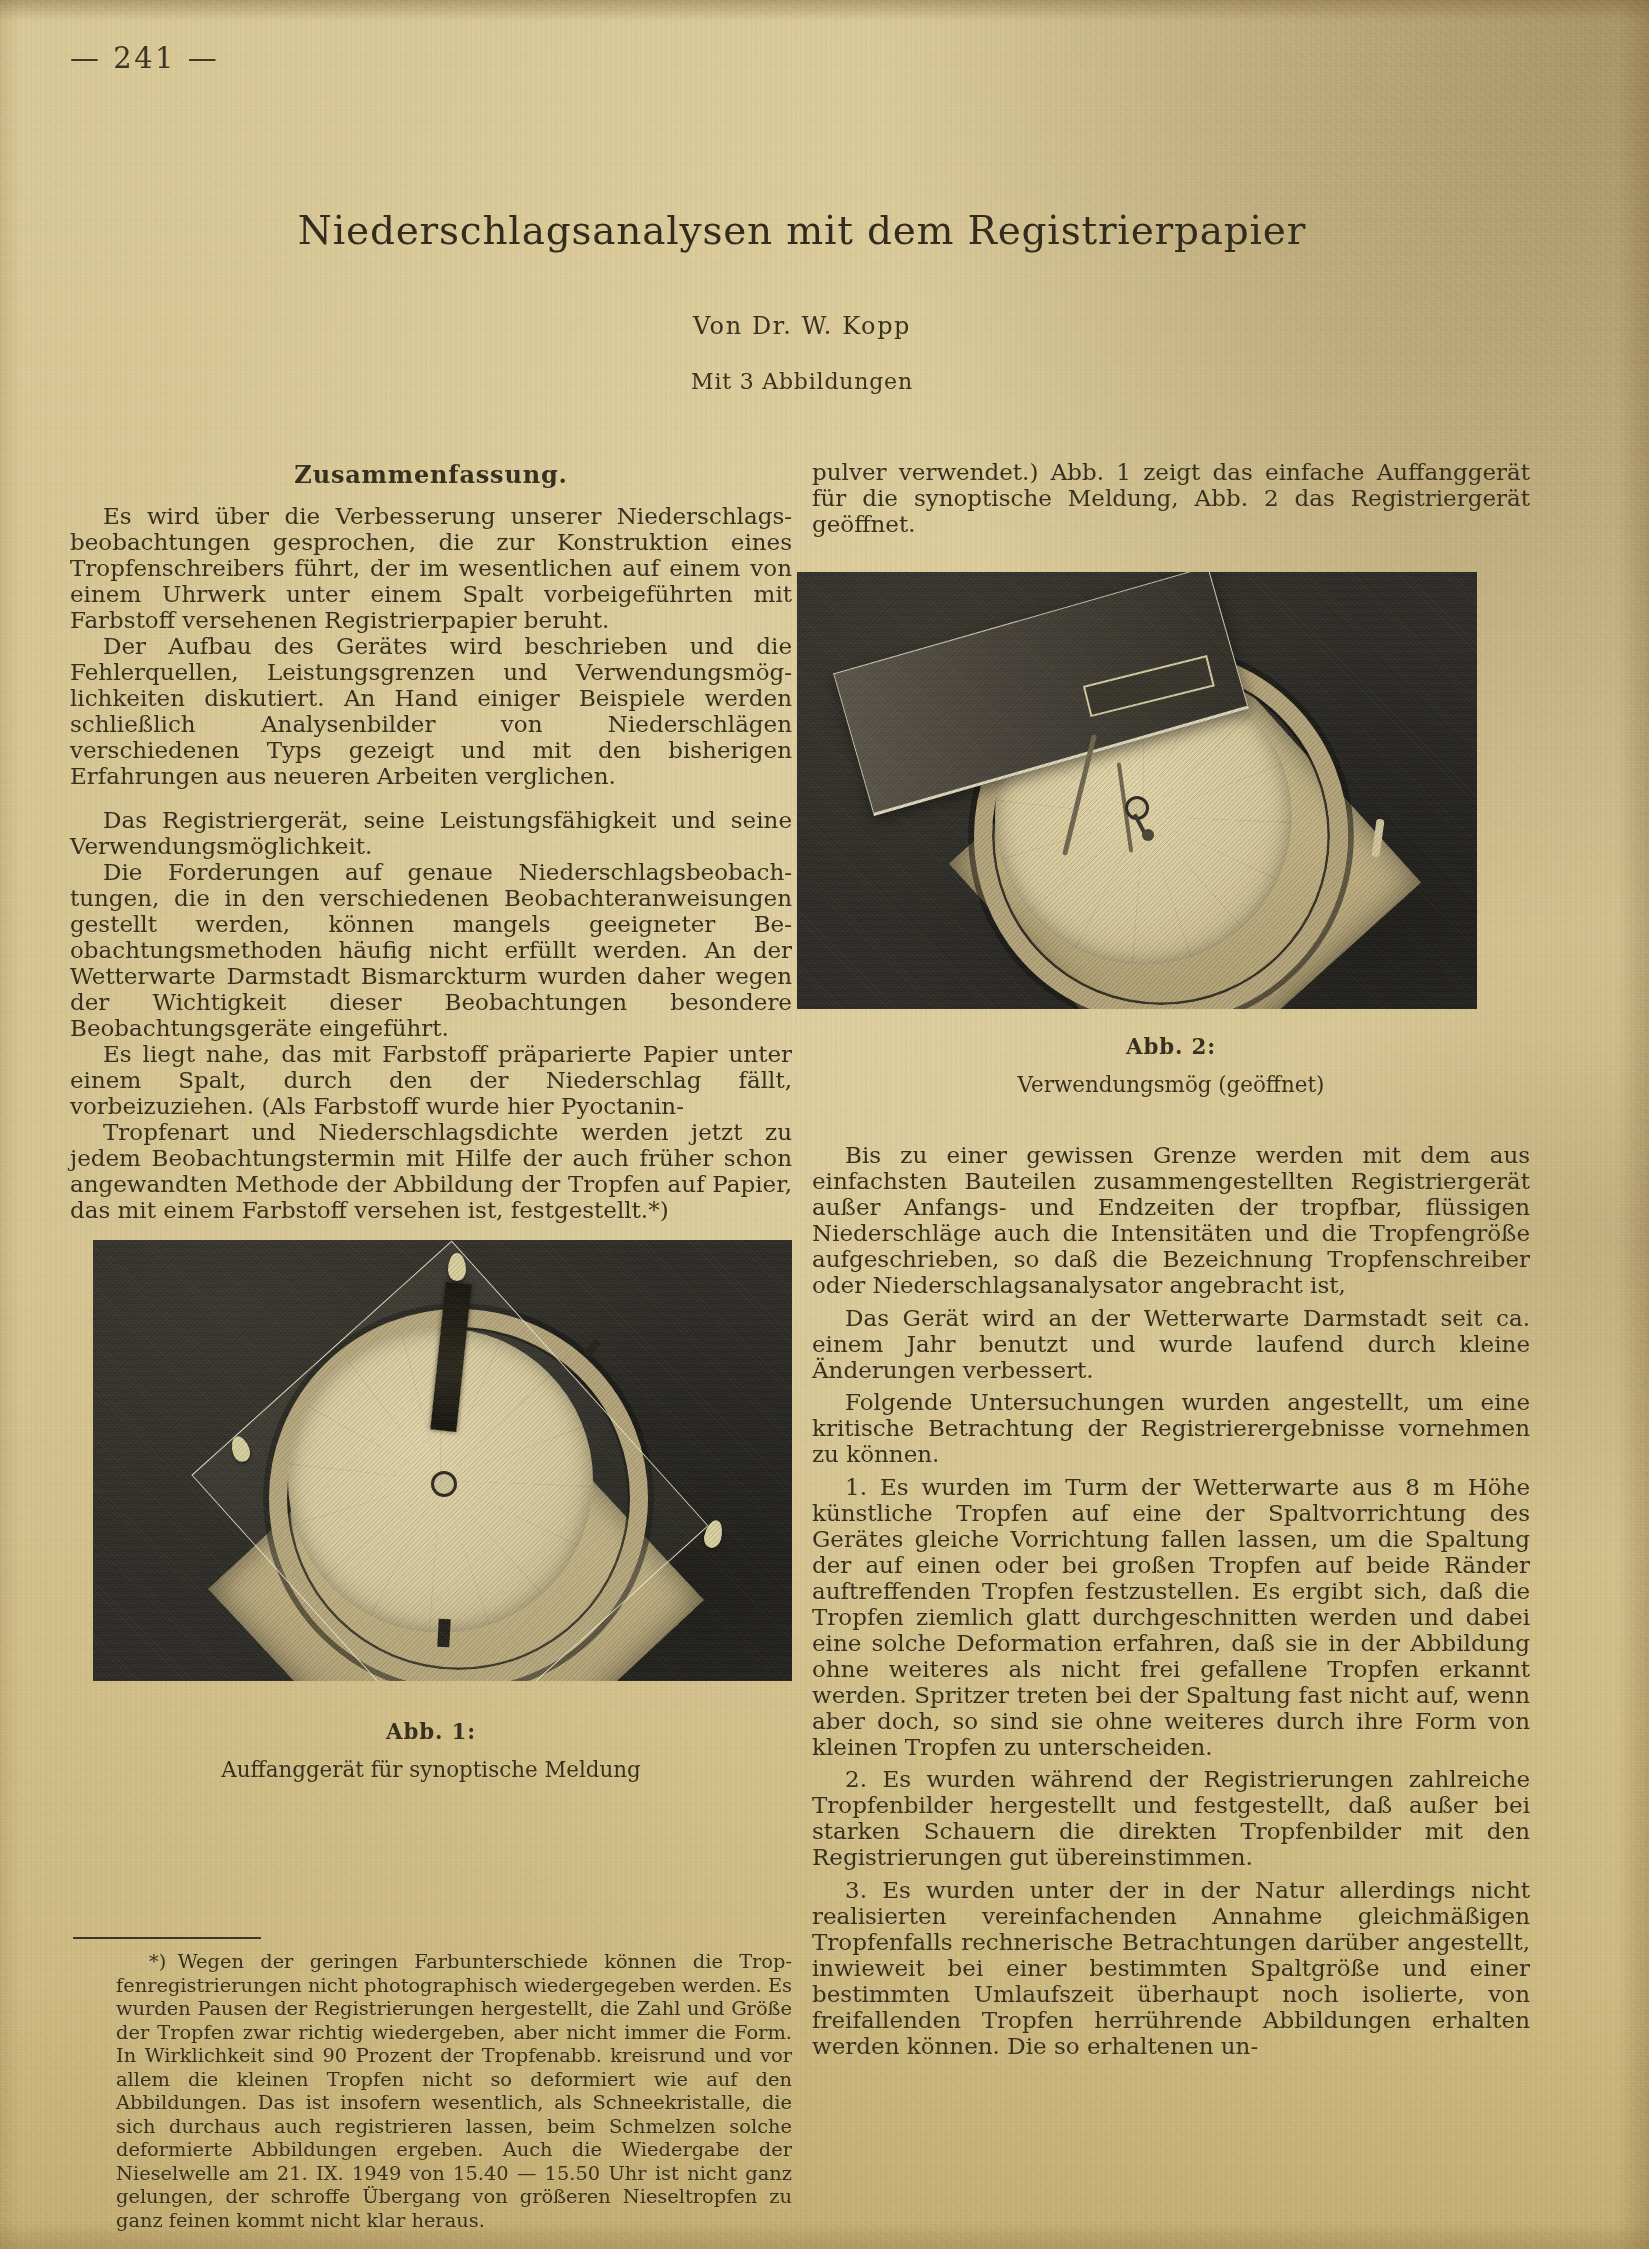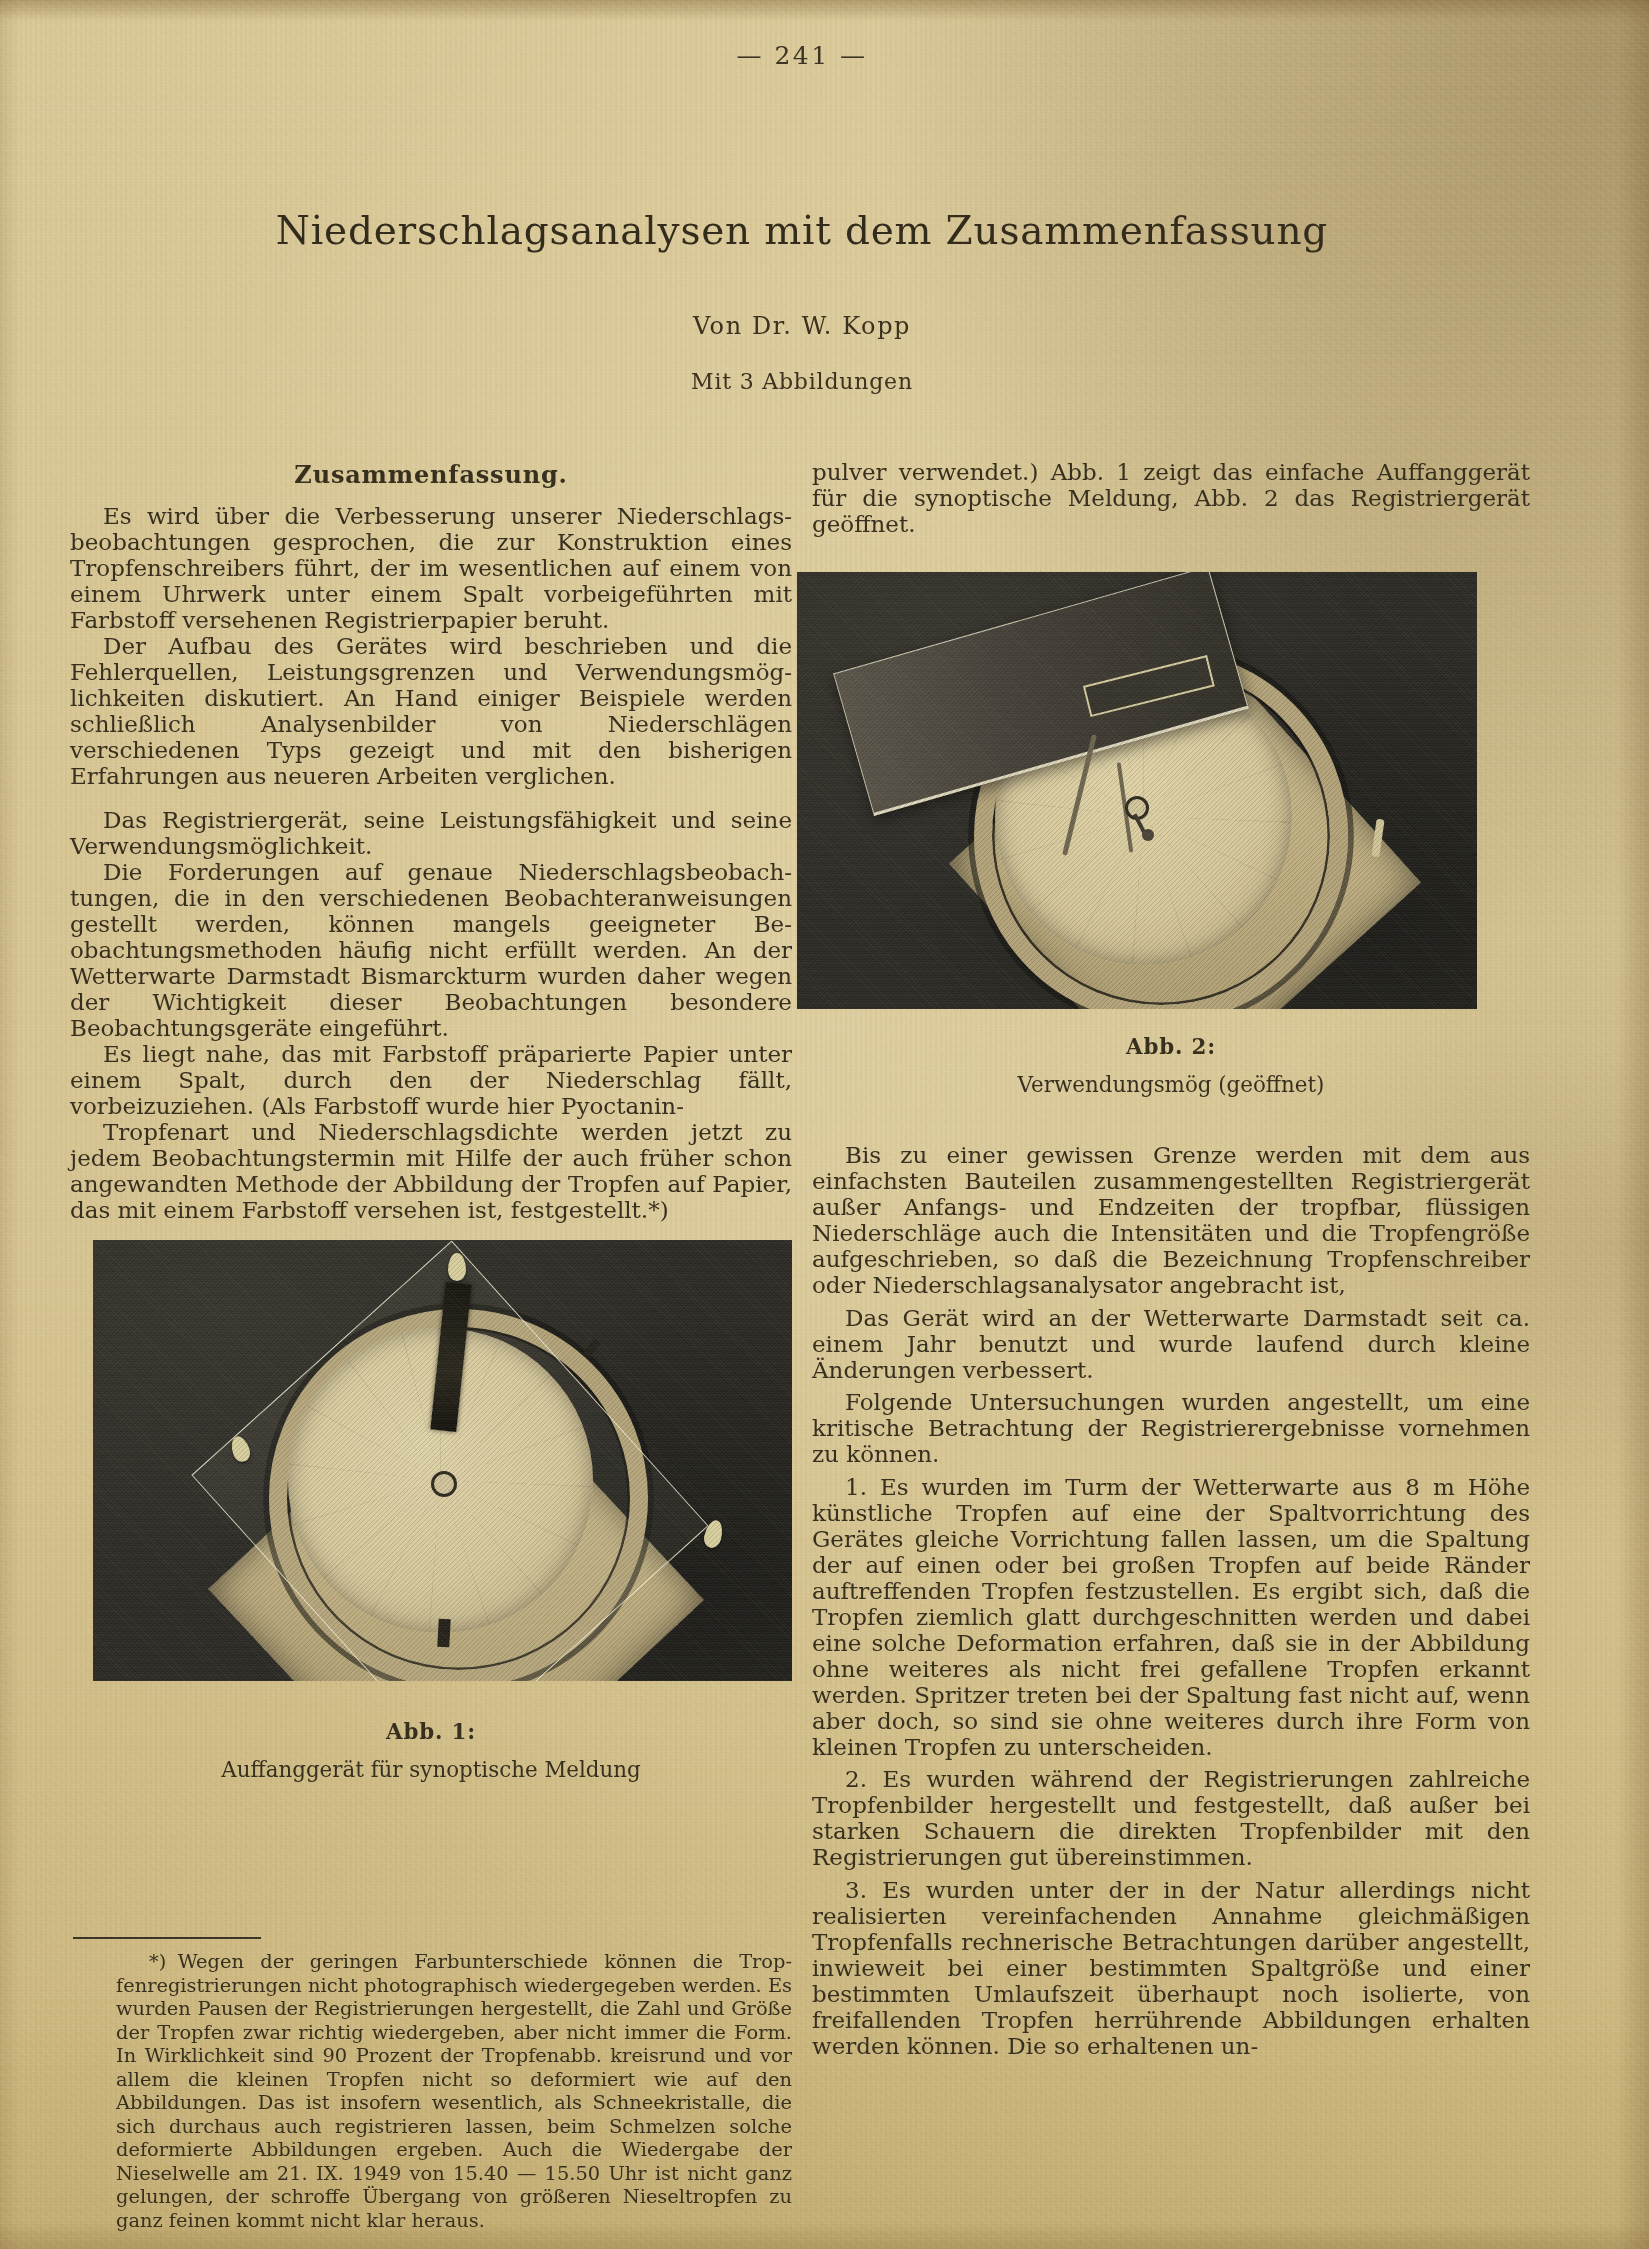--- a/index.html
+++ b/index.html
@@ -23,21 +23,21 @@
   }
   .page::before{
     content:"";position:absolute;inset:0;pointer-events:none;
     background-image:
       repeating-linear-gradient(0deg, rgba(255,255,240,.045) 0 0.8px, rgba(0,0,0,0) 0.8px 3.3px),
       repeating-linear-gradient(90deg, rgba(128,100,52,.05) 0 1.6px, rgba(0,0,0,0) 1.6px 5px),
       repeating-linear-gradient(37deg, rgba(255,252,235,.03) 0 2.5px, rgba(0,0,0,0) 2.5px 7.4px);
   }
   .pagenum{
     position:absolute;top:41px;left:70px;width:1464px;
-    text-align:center;font-size:25px;letter-spacing:2.5px;color:#3c3424;
+    font-size:29px;letter-spacing:2.5px;color:#3c3424;
   }
   .title{
     position:absolute;top:208px;left:70px;width:1464px;
     text-align:center;font-size:39px;letter-spacing:0.8px;color:#332c1d;white-space:nowrap;
   }
   .author{
     position:absolute;top:312px;left:70px;width:1464px;
     text-align:center;font-size:24px;letter-spacing:1.6px;color:#3a321f;
   }
   .abbnote{
@@ -129,21 +129,21 @@
   .fn-body{padding-left:46px;text-indent:-46px;margin:0;}
   .fn-marker{padding-right:11.5px;}
 </style>
 </head>
 <body>
 
 <div class="page">
 
   <div class="pagenum">— 241 —</div>
 
-  <div class="title">Niederschlagsanalysen mit dem Zusammenfassung</div>
+  <div class="title">Niederschlagsanalysen mit dem Registrierpapier</div>
   <div class="author">Von Dr. W. Kopp</div>
   <div class="abbnote">Mit 3 Abbildungen</div>
 
   <div class="col col-left">
     <div class="sec-heading">Zusammenfassung.</div>
     <p>Es wird über die Verbesserung unserer Niederschlags­beobachtungen gesprochen, die zur Konstruktion eines Tropfenschreibers führt, der im wesentlichen auf einem von einem Uhrwerk unter einem Spalt vorbeigeführten mit Farbstoff versehenen Registrierpapier beruht.</p>
     <p>Der Aufbau des Gerätes wird beschrieben und die Fehlerquellen, Leistungsgrenzen und Verwendungsmög­lichkeiten diskutiert. An Hand einiger Beispiele werden schließlich Analysenbilder von Niederschlägen verschiedenen Typs gezeigt und mit den bisherigen Erfahrungen aus neueren Arbeiten verglichen.</p>
     <p class="subsec">Das Registriergerät, seine Leistungsfähigkeit und seine Verwendungsmöglichkeit.</p>
     <p>Die Forderungen auf genaue Niederschlagsbeobach­tungen, die in den verschiedenen Beobachteranweisun­gen gestellt werden, können mangels geeigneter Be­obachtungsmethoden häufig nicht erfüllt werden. An der Wetterwarte Darmstadt Bismarckturm wurden daher wegen der Wichtigkeit dieser Beobachtungen besondere Beobachtungsgeräte eingeführt.</p>
     <p>Es liegt nahe, das mit Farbstoff präparierte Papier unter einem Spalt, durch den der Niederschlag fällt, vorbeizuziehen. (Als Farbstoff wurde hier Pyoctanin-</p>

